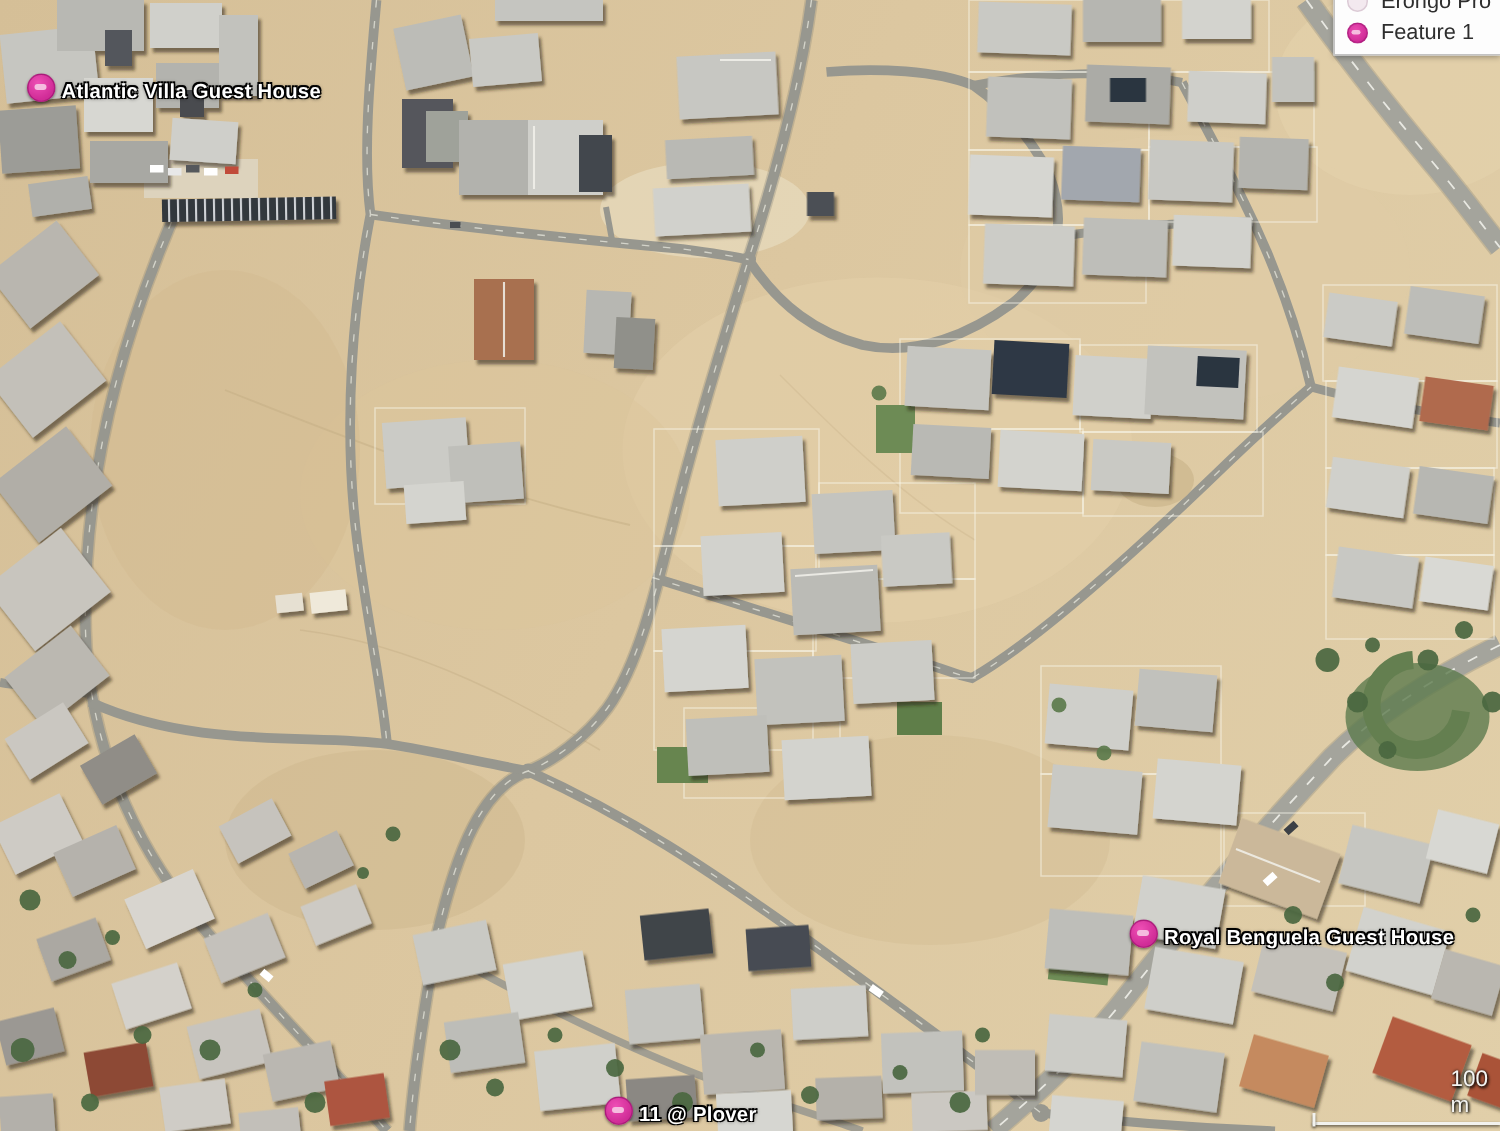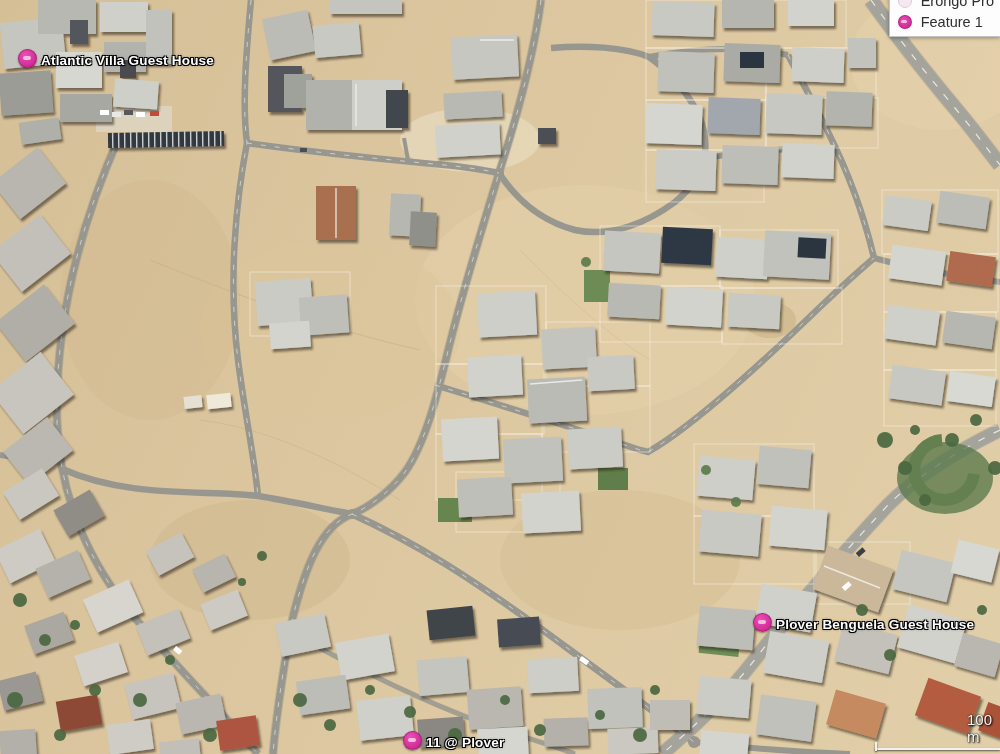--- a/index.html
+++ b/index.html
@@ -380,21 +380,21 @@
       <rect x="300" y="148" width="7" height="4" fill="#4a4e52"></rect>
     </g>
   </svg>
 
   <div class="map-label" style="left:18px;top:49px">
     <span class="pin"></span>
     <span class="lbl-text">Atlantic Villa Guest House</span>
   </div>
   <div class="map-label" style="left:753px;top:613px">
     <span class="pin"></span>
-    <span class="lbl-text">Plover Benguela Guest House</span>
+    <span class="lbl-text">Royal Benguela Guest House</span>
   </div>
   <div class="map-label" style="left:403px;top:731px">
     <span class="pin"></span>
     <span class="lbl-text">11 @ Plover</span>
   </div>
 
   <div class="legend">
     <div class="legend-row">
       <span class="legend-icon faint"></span>
       <span class="legend-text">Erongo Pro</span>

